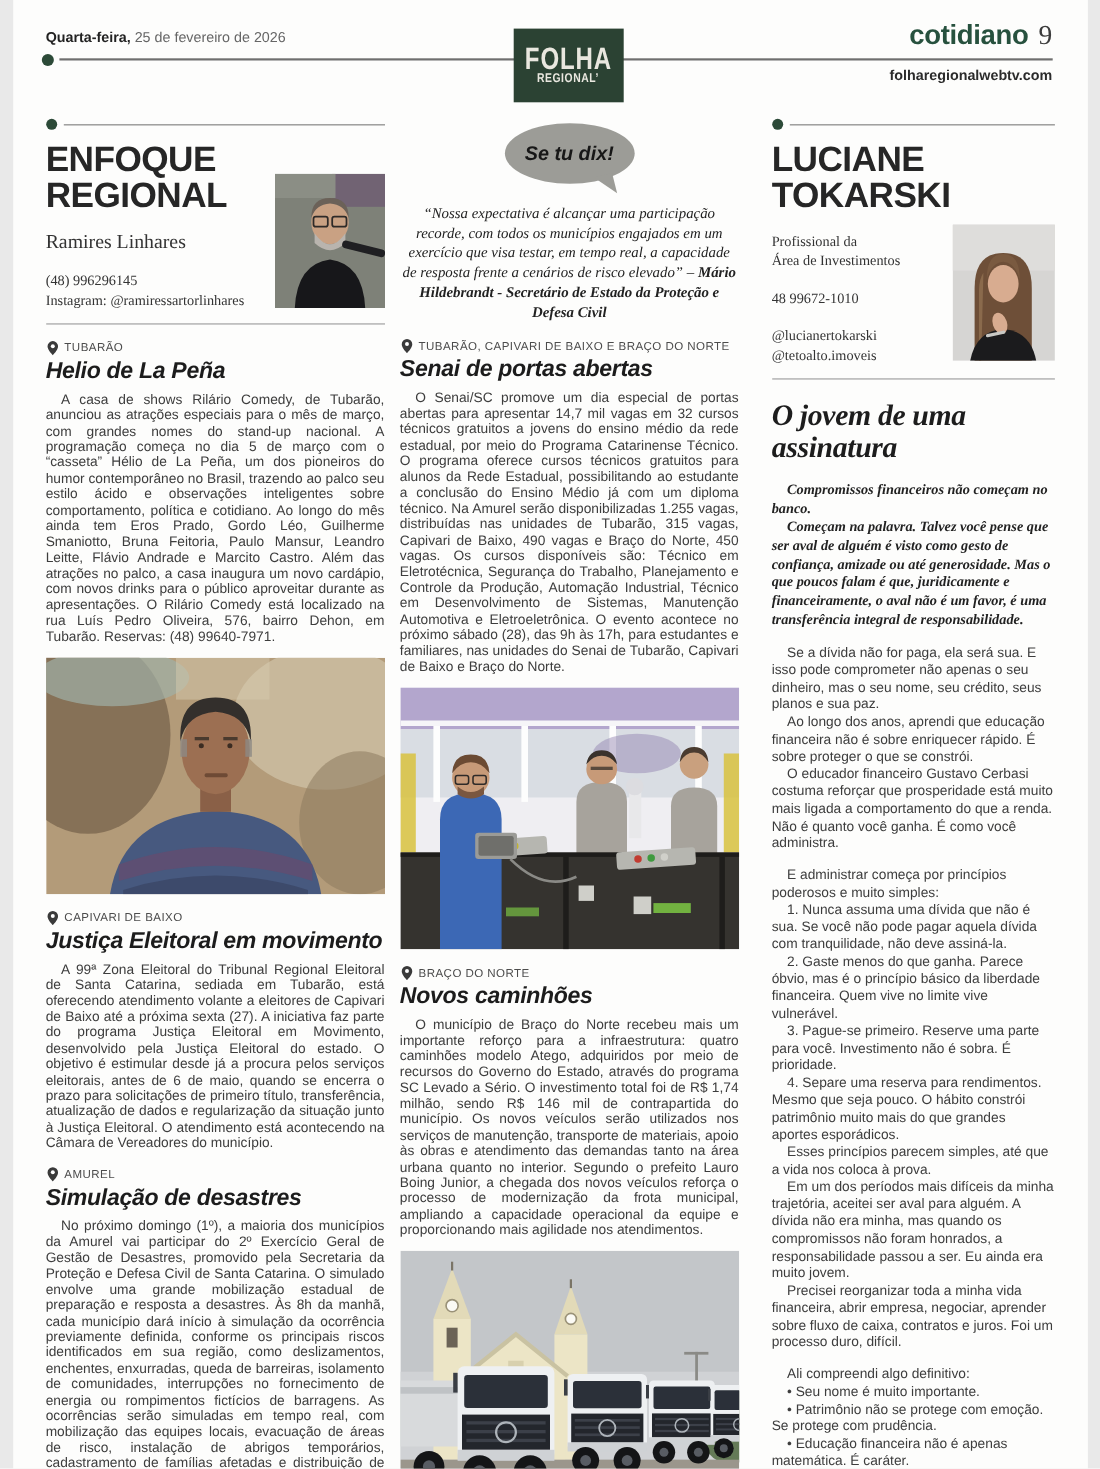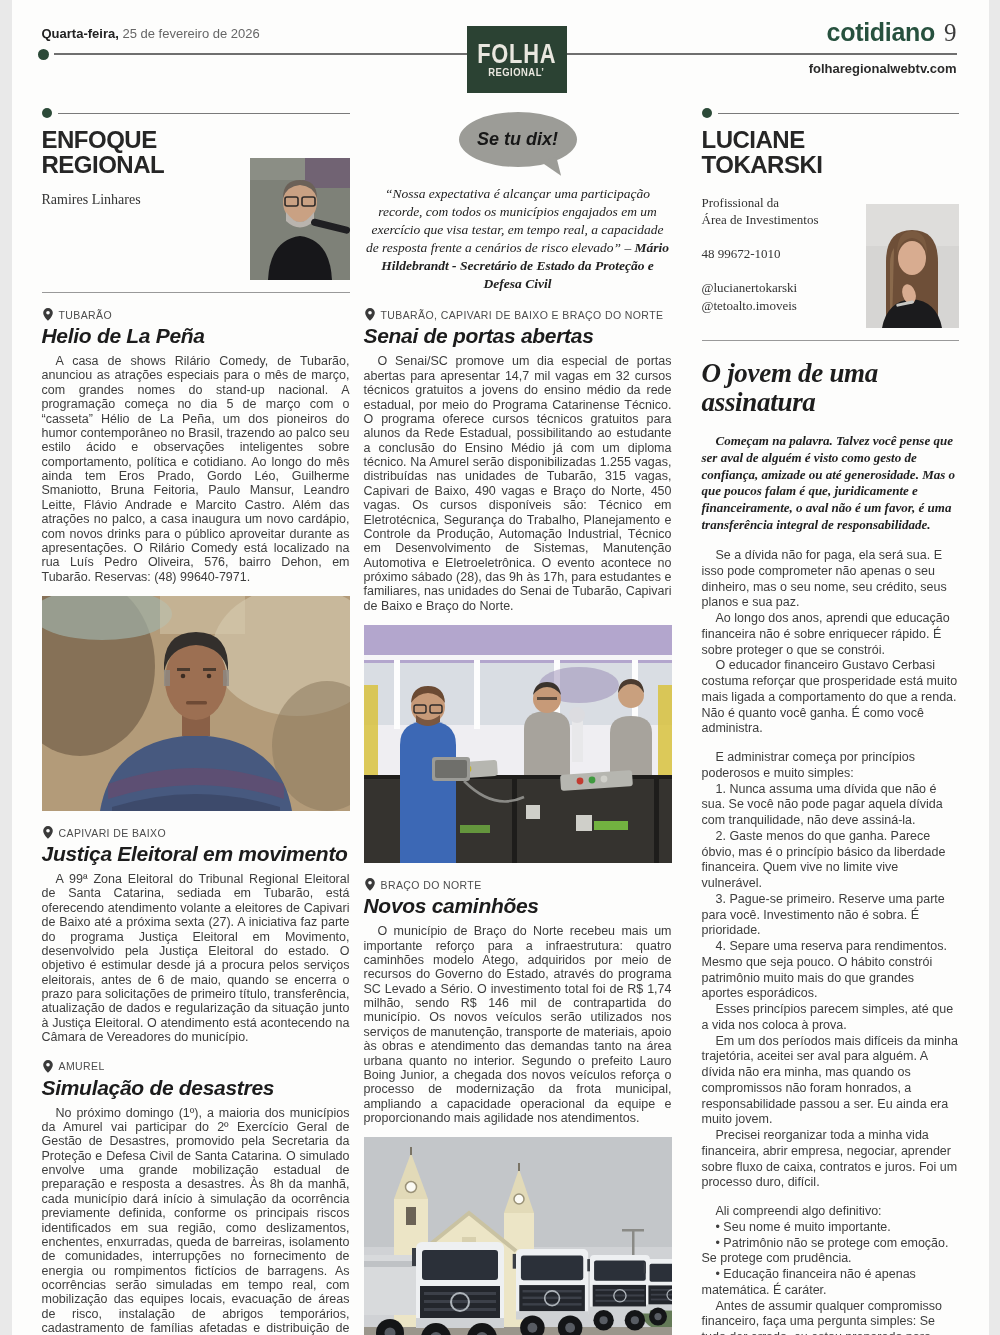--- a/index.html
+++ b/index.html
@@ -26,24 +26,24 @@
   .col-left  { width:308px; }
   .col-mid   { width:308px; margin-left:14px; }
   .col-right { width:280px; margin-left:30px; }
 
   .top-rule { display:flex; align-items:center; gap:6px; margin:6px 0 10px; }
   .top-rule .dot { width:10px; height:10px; border-radius:50%; background:#2c4a38; flex:0 0 auto; }
   .top-rule .line { flex:1; height:1px; background:#7a7a7a; }
 
   
   .profile { position:relative; }
-  .profile-title { font-size:24px; font-weight:700; line-height:1.04; color:#262626; letter-spacing:-.5px; }
+  .profile-title { font-size:32px; font-weight:700; line-height:1.04; color:#262626; letter-spacing:-.5px; }
   .p-photo { position:absolute; right:0; }
   .p-photo svg { display:block; }
-  .profile-name { font-family:"Liberation Serif", serif; font-size:14px; color:#333; margin-top:14px; }
+  .profile-name { font-family:"Liberation Serif", serif; font-size:18px; color:#333; margin-top:14px; }
   .profile-contact { font-family:"Liberation Serif", serif; font-size:13px; color:#333; margin-top:16px; line-height:1.4; }
   .profile-role { font-family:"Liberation Serif", serif; font-size:13px; color:#333; margin-top:16px; line-height:1.35; }
   hr.sep { border:none; border-top:1px solid #999; margin:12px 0 4px; }
 
   
   .loc { display:flex; align-items:center; gap:5px; margin:14px 0 2px; }
   .loc svg { width:12px; height:15px; flex:0 0 auto; }
   .loc span { font-size:10.5px; color:#4c4c4c; letter-spacing:.4px; }
   .headline { font-size:21px; font-weight:700; font-style:italic; color:#1c1c1c; letter-spacing:-.3px; margin:2px 0 6px; }
   .body { font-size:12.5px; line-height:1.15; color:#3d3d3d; text-align:justify; }
@@ -114,20 +114,24 @@
             <ellipse cx="50" cy="44" rx="17" ry="20" fill="#c9a183"></ellipse>
             <path d="M33 40 q0-18 17-18 q17 0 17 18 q-4-12-17-13 q-13 1-17 13 z" fill="#6b6158"></path>
             <rect x="35" y="39" width="13" height="9" rx="2" fill="none" stroke="#2e2a28" stroke-width="1.6"></rect>
             <rect x="52" y="39" width="13" height="9" rx="2" fill="none" stroke="#2e2a28" stroke-width="1.6"></rect>
             <path d="M36 54 q14 20 28 0 v9 q-14 13 -28 0 z" fill="#b9b4ae"></path>
             <path d="M18 122 q2-40 32-44 q30 4 32 44 z" fill="#17171a"></path>
             <rect x="62" y="60" width="40" height="7" rx="3.5" fill="#1f1f22" transform="rotate(14 62 60)"></rect>
           </svg>
         </div>
         <div class="profile-name">Ramires Linhares</div>
+        <div class="profile-contact">
+          <div>(48) 996296145</div>
+          <div>Instagram: @ramiressartorlinhares</div>
+        </div>
       </div>
       <hr class="sep">
 
       <div>
         <div class="loc">
           <svg viewBox="0 0 14 17">
               <path d="M7 1a5.6 5.6 0 0 0-5.6 5.6C1.4 10.8 7 16 7 16s5.6-5.2 5.6-9.4A5.6 5.6 0 0 0 7 1z" fill="#3a3a3a"></path>
               <circle cx="7" cy="6.4" r="2.1" fill="#fff"></circle>
             </svg>
           <span>TUBARÃO</span>
@@ -365,20 +369,21 @@
         </div>
       </div>
       <hr class="sep">
 
       <div>
         <div class="r-title">
           <div>O jovem de uma</div>
           <div>assinatura</div>
         </div>
         <div class="r-intro">
+          <p>Compromissos financeiros não começam no banco.</p>
           <p>Começam na palavra. Talvez você pense que ser aval de alguém é visto como gesto de confiança, amizade ou até generosidade. Mas o que poucos falam é que, juridicamente e financeiramente, o aval não é um favor, é uma transferência integral de responsabilidade.</p>
         </div>
         <div class="r-body">
             <p>Se a dívida não for paga, ela será sua. E isso pode comprometer não apenas o seu dinheiro, mas o seu nome, seu crédito, seus planos e sua paz.</p>
             <p>Ao longo dos anos, aprendi que educação financeira não é sobre enriquecer rápido. É sobre proteger o que se constrói.</p>
             <p>O educador financeiro Gustavo Cerbasi costuma reforçar que prosperidade está muito mais ligada a comportamento do que a renda. Não é quanto você ganha. É como você administra.</p>
             <p class="sp">E administrar começa por princípios poderosos e muito simples:</p>
             <p>1. Nunca assuma uma dívida que não é sua. Se você não pode pagar aquela dívida com tranquilidade, não deve assiná-la.</p>
             <p>2. Gaste menos do que ganha. Parece óbvio, mas é o princípio básico da liberdade financeira. Quem vive no limite vive vulnerável.</p>
             <p>3. Pague-se primeiro. Reserve uma parte para você. Investimento não é sobra. É prioridade.</p>

